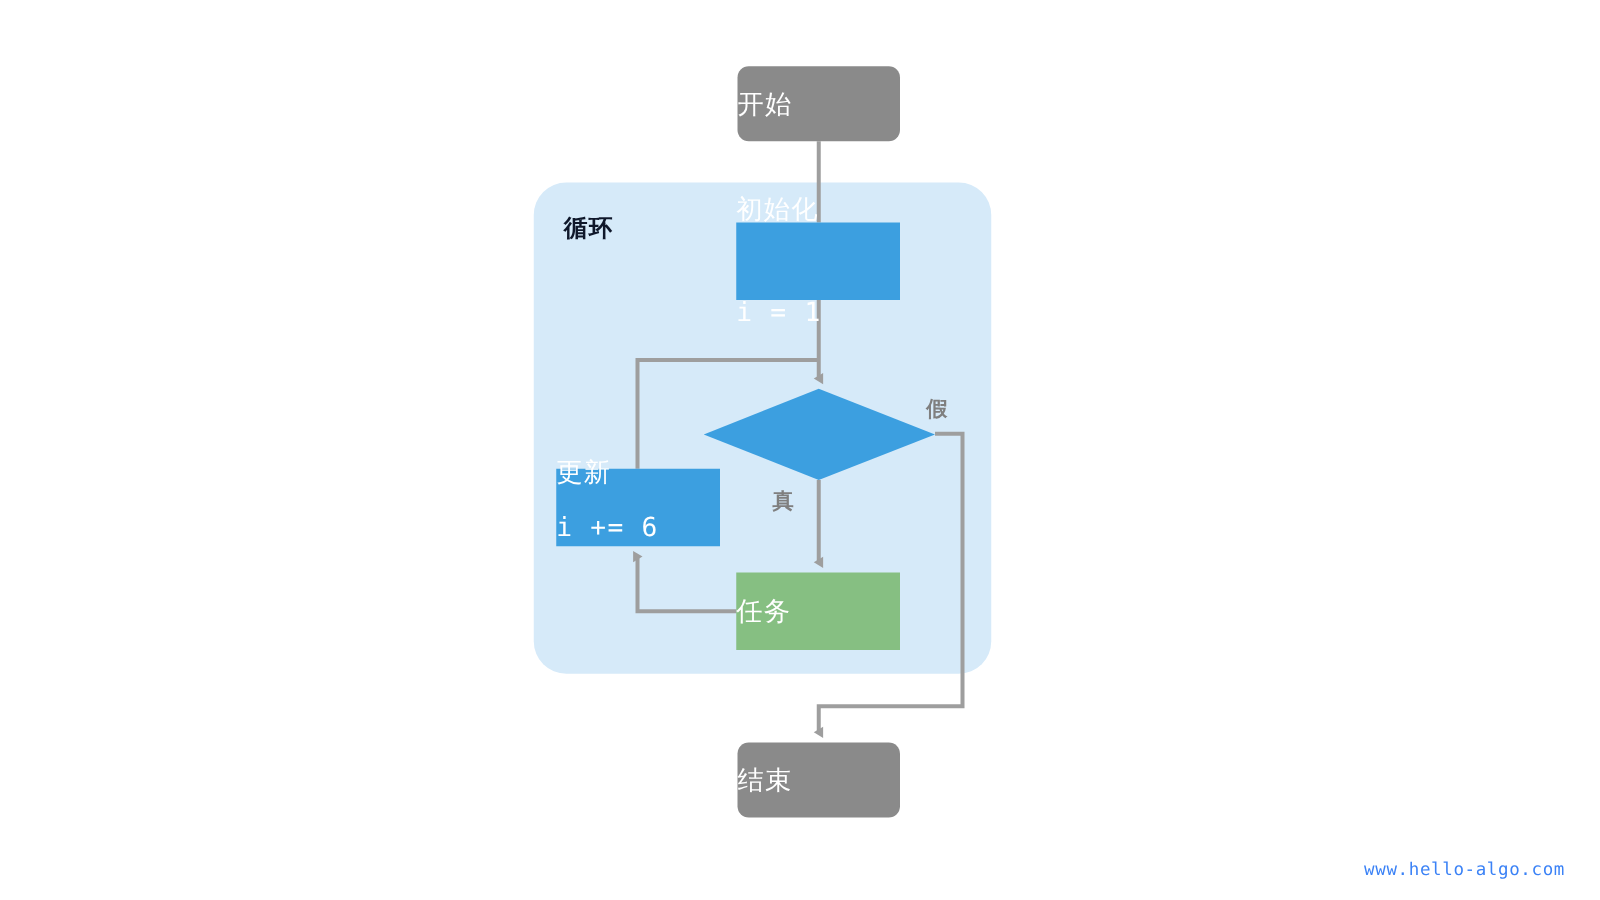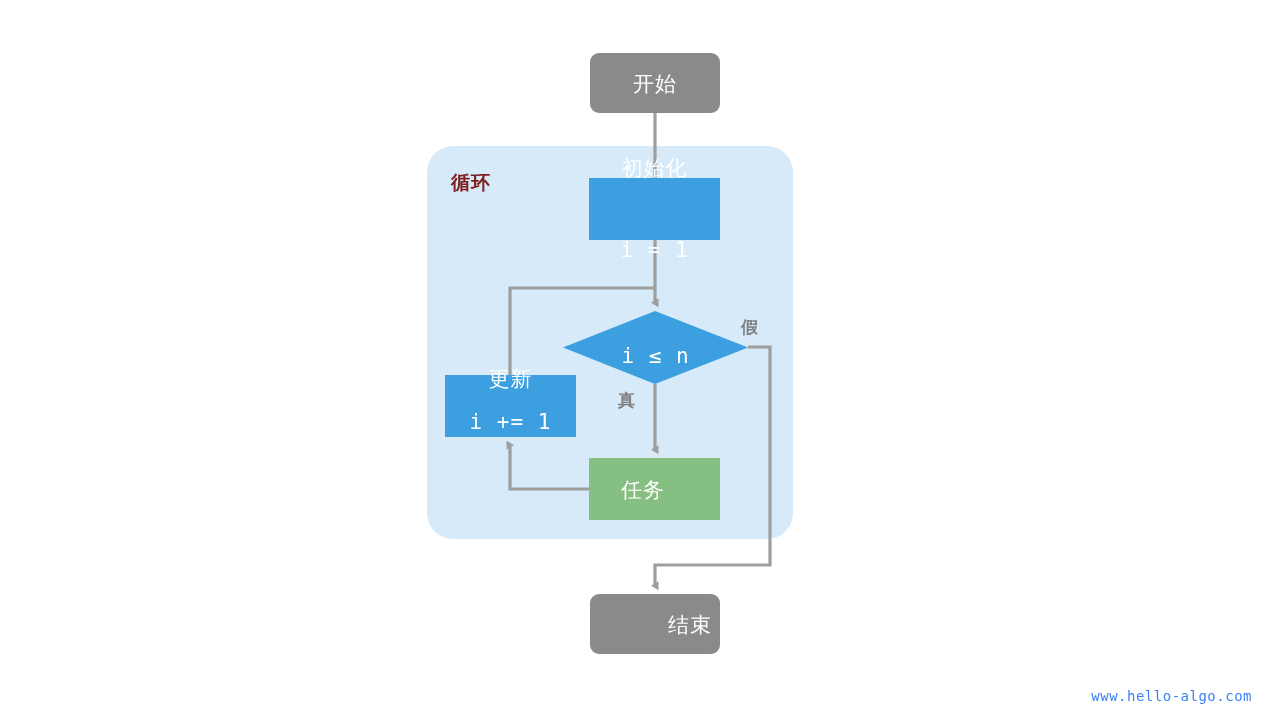--- a/index.html
+++ b/index.html
@@ -25,21 +25,21 @@
     position: absolute;
     left: 0;
     top: 0;
     width: 1280px;
     height: 720px;
   }
   .node-label {
     position: absolute;
     display: flex;
     flex-direction: column;
-    align-items: center;
+    align-items: flex-start;
     justify-content: center;
     text-align: center;
     color: #ffffff;
     pointer-events: none;
   }
   .label-cjk {
     font-family: "Liberation Sans", "DejaVu Sans", sans-serif;
     font-size: 21px;
     line-height: 27px;
     letter-spacing: 1px;
@@ -49,21 +49,21 @@
     font-size: 21px;
     line-height: 28px;
     letter-spacing: 1px;
     margin-top: 16px;
   }
   .loop-title {
     position: absolute;
     font-family: "Liberation Sans", "DejaVu Sans", sans-serif;
     font-size: 19px;
     font-weight: bold;
-    color: #7f1d1d;
+    color: #0f172a;
     letter-spacing: 1px;
   }
   .edge-label {
     position: absolute;
     font-family: "Liberation Sans", "DejaVu Sans", sans-serif;
     font-size: 17px;
     font-weight: bold;
     color: #7f7f7f;
     letter-spacing: 1px;
   }
@@ -112,34 +112,31 @@
 
   <div class="node-label" style="left:590px; top:53px; width:130px; height:60px;">
     <span class="label-cjk">开始</span>
   </div>
 
   <div class="node-label" style="left:589px; top:178px; width:131px; height:62px;gap:39px;">
     <span class="label-cjk">初始化</span>
     <span class="label-mono">i = 1</span>
   </div>
 
-  <div class="node-label" style="left:563px; top:311px; width:185px; height:73px;">
-    <span class="label-mono">i ≤ n</span>
-  </div>
 
   <div class="node-label" style="left:445px; top:375px; width:131px; height:51px;">
     <span class="label-cjk">更新</span>
-    <span class="label-mono">i += 1</span>
+    <span class="label-mono">i += 6</span>
   </div>
 
   <div class="node-label" style="left:589px; top:458px; width:108px; height:62px;">
     <span class="label-cjk">任务</span>
   </div>
 
-  <div class="node-label" style="left:590px; top:594px; width:130px; height:60px;margin-left:35px;">
+  <div class="node-label" style="left:590px; top:594px; width:130px; height:60px;">
     <span class="label-cjk">结束</span>
   </div>
 
   <div class="edge-label" style="left:618px; top:389px;">真</div>
   <div class="edge-label" style="left:741px; top:316px;">假</div>
 
   <div class="watermark">www.hello-algo.com</div>
 </div>
 
 </body></html>

